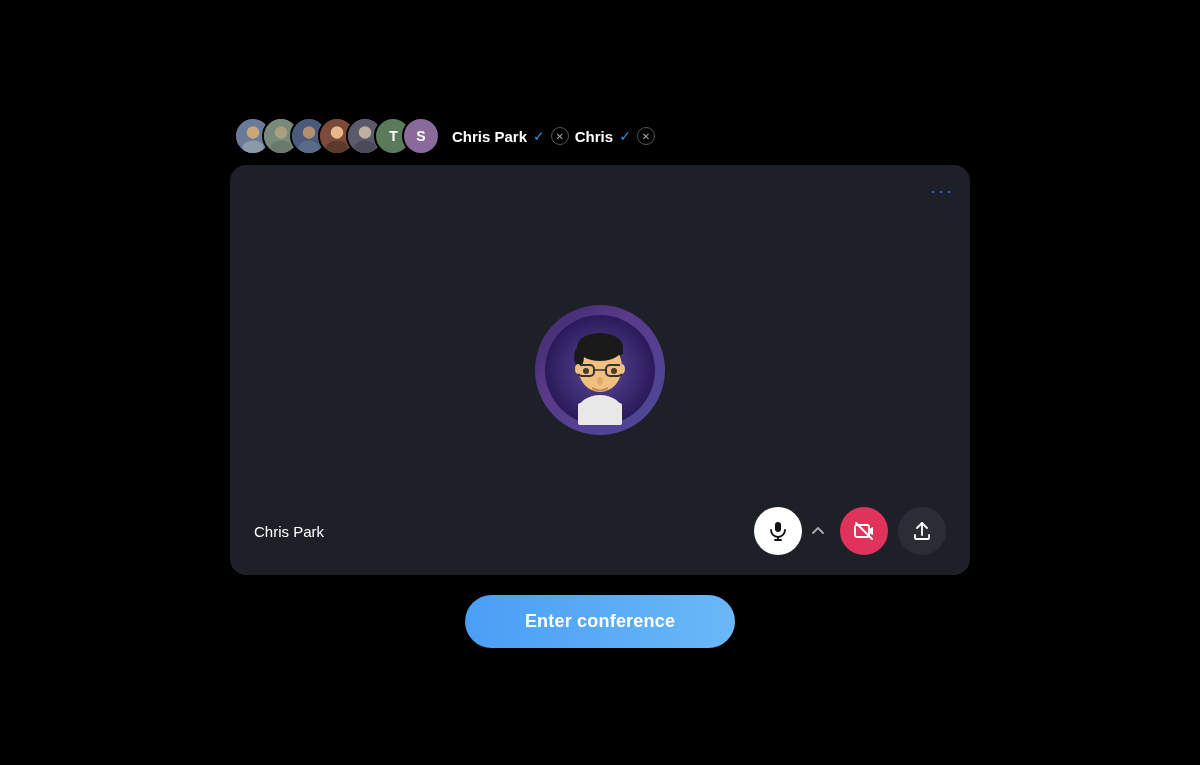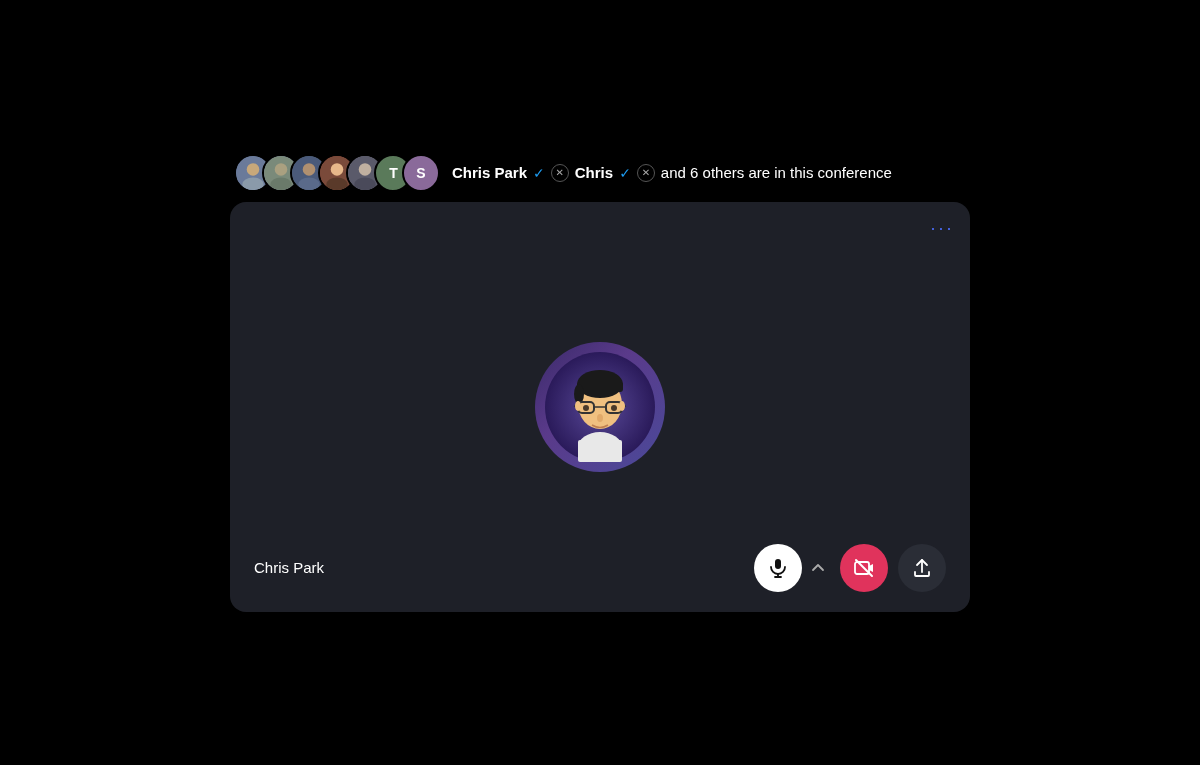--- a/index.html
+++ b/index.html
@@ -272,21 +272,20 @@
       <div class="avatar avatar-7">S</div>
     </div>
 
     <div class="header-text">
       <span class="person-name">Chris Park</span>
       <span class="verified-icon">✓</span>
       <span class="remove-btn">✕</span>
       <span class="person-name">Chris</span>
       <span class="verified-icon">✓</span>
       <span class="remove-btn">✕</span>
-      <span>and 6 others are in this conference</span>
     </div>
   </div>
 
   <div class="video-area">
 
     <div class="more-options-btn">···</div>
 
     <div class="user-avatar-large">
       <svg class="face-svg" viewBox="0 0 110 110" xmlns="http://www.w3.org/2000/svg">
 
@@ -364,14 +363,15 @@
           <svg width="20" height="20" viewBox="0 0 20 20" fill="none" xmlns="http://www.w3.org/2000/svg">
             <path d="M10 2v12" stroke="#fff" stroke-width="1.8" stroke-linecap="round"></path>
             <path d="M5 7l5-5 5 5" stroke="#fff" stroke-width="1.8" stroke-linecap="round" stroke-linejoin="round"></path>
             <path d="M3 14v3a1 1 0 001 1h12a1 1 0 001-1v-3" stroke="#fff" stroke-width="1.8" stroke-linecap="round"></path>
           </svg>
         </button>
       </div>
     </div>
   </div>
 
+  <button class="enter-btn">Enter conference</button>
 
 </div>
 
 </body></html>

